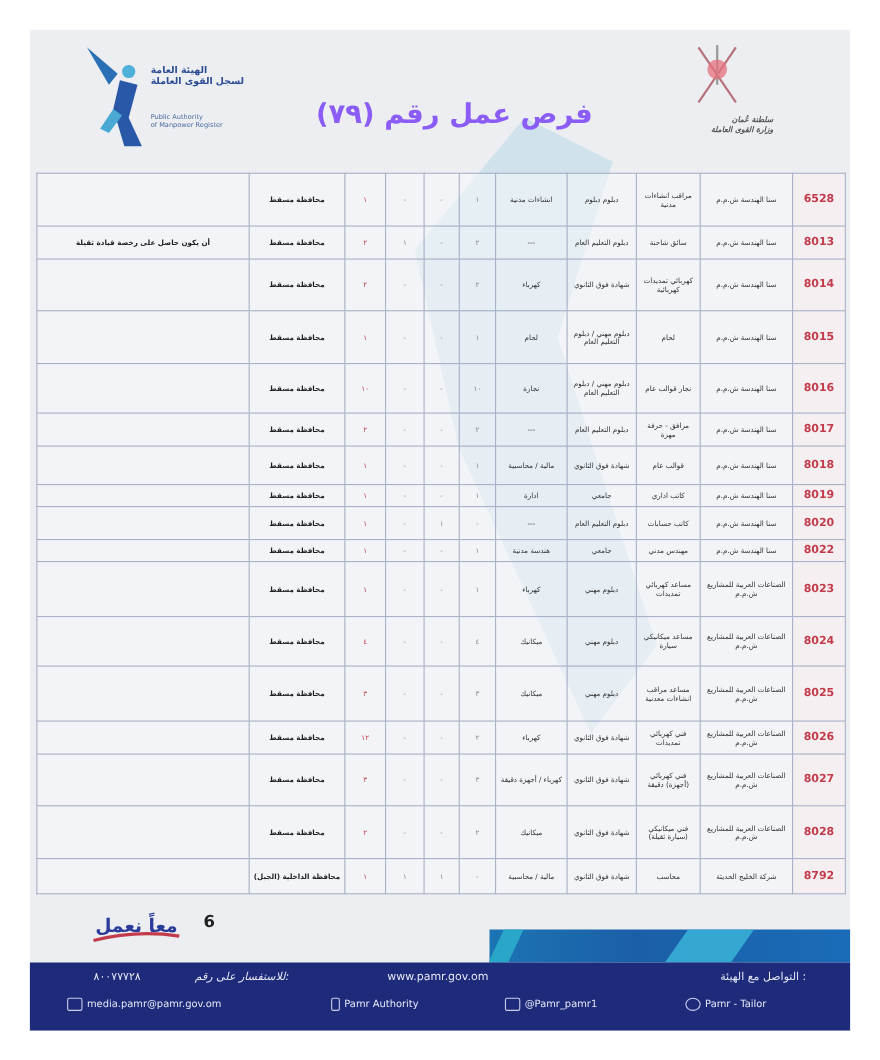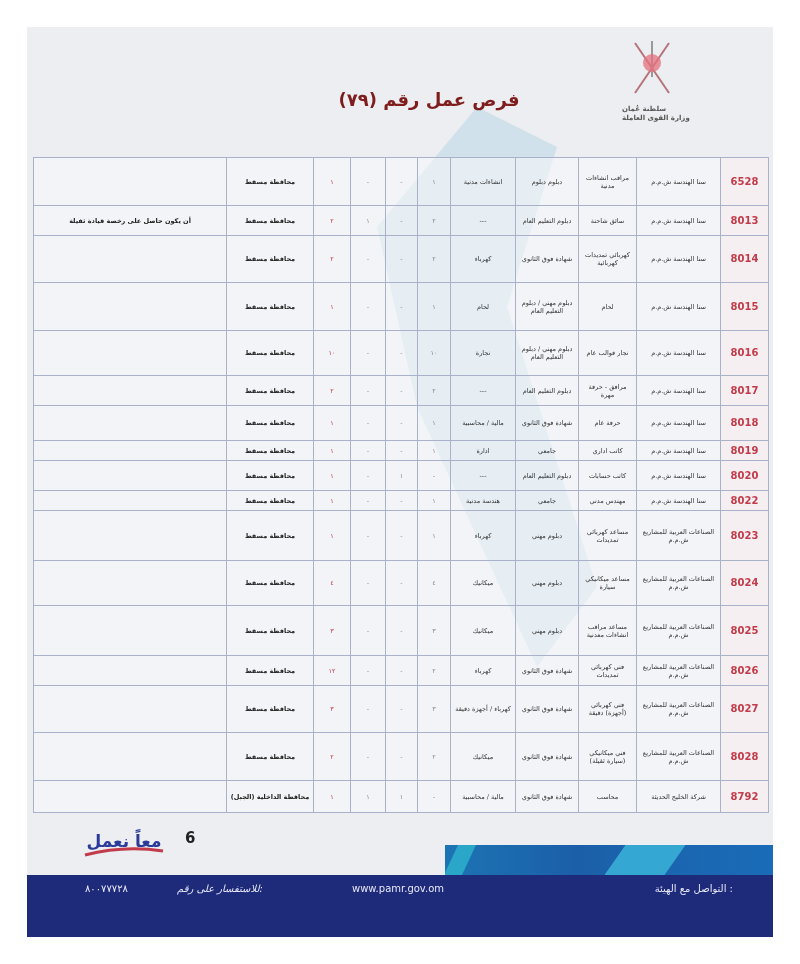--- a/index.html
+++ b/index.html
@@ -1,27 +1,27 @@
 <!DOCTYPE html>
 <html><head>
 <meta charset="utf-8">
 <style>
   html, body { margin:0; padding:0; }
   body { width:800px; height:964px; background:#ffffff; position:relative; overflow:hidden; font-family:"DejaVu Sans", sans-serif; }
   .page { position:absolute; left:27px; top:27px; width:746px; height:910px; background:#eceef1; overflow:hidden; }
   .watermark { position:absolute; left:330px; top:80px; width:260px; height:560px; opacity:0.35; pointer-events:none; }
   .header { position:absolute; left:0; top:0; width:746px; height:128px; }
-  .title { position:absolute; left:252px; top:62px; width:300px; text-align:center; font-size:18px; font-weight:bold; color:#7f1d1d; direction:rtl; font-family:"DejaVu Sans", sans-serif; letter-spacing:1px; }
+  .title { position:absolute; left:236px; top:62px; width:300px; text-align:center; font-size:25px; font-weight:bold; color:#8b5cf6; direction:rtl; font-family:"DejaVu Sans", sans-serif; letter-spacing:1px; }
   .logo-left { position:absolute; left:50px; top:10px; width:180px; height:100px; }
   .logo-left .mark { position:absolute; left:0; top:0; }
   .logo-left .txt { position:absolute; left:60px; top:22px; width:110px; font-size:8.5px; line-height:10px; color:#2a4a93; direction:rtl; text-align:left; font-weight:bold; }
   .logo-left .txt-en { position:absolute; left:60px; top:66px; width:110px; font-size:6px; line-height:7px; color:#486a9e; }
   .logo-right { position:absolute; left:590px; top:10px; width:70px; height:100px; }
   .logo-right .emblem { position:absolute; left:12px; top:0; }
-  .logo-right .caption { position:absolute; left:5px; top:68px; width:70px; text-align:left; font-size:7px; line-height:9px; color:#555; direction:rtl; font-weight:bold; }
+  .logo-right .caption { position:absolute; left:16px; top:68px; width:70px; text-align:right; font-size:7px; line-height:9px; color:#555; direction:rtl; font-weight:bold;font-style:italic; }
 
   table.jobs { position:absolute; left:6px; top:130px; width:735px; border-collapse:collapse; table-layout:fixed; direction:rtl; }
   table.jobs td { border:1px solid #a9b2c8; font-size:6.5px; line-height:8px; color:#333; text-align:center; vertical-align:middle; padding:1px 2px; overflow:hidden; background:rgba(248,249,251,0.55); }
   table.jobs td.id { color:#c23b4b; font-size:10px; font-weight:bold; background:rgba(255,240,242,0.5); }
   table.jobs td.loc { font-weight:bold; color:#222; }
   table.jobs td.num { color:#888; }
   table.jobs td.num.hl { color:#c23b4b; }
   table.jobs td.note { text-align:center; font-weight:bold; color:#222; }
 
   .bottom { position:absolute; left:0; top:790px; width:646px; height:120px; }
@@ -39,20 +39,36 @@
 </head>
 <body>
 
 <div class="page">
 
   <svg class="watermark" viewBox="0 0 260 560">
     <path d="M120 0 L200 40 L150 200 L240 480 L180 560 L60 300 L20 120 Z" fill="#9ecbe0"></path>
   </svg>
 
   <div class="header">
+    <div class="logo-left">
+      <svg class="mark" width="60" height="100" viewBox="0 0 60 100">
+        <path d="M2 6 L30 30 L22 40 Z" fill="#2a6fb3"></path>
+        <circle cx="40" cy="28" r="6" fill="#4fb0d8"></circle>
+        <path d="M32 36 L48 40 L40 70 L52 96 L36 96 L26 62 Z" fill="#2a58a8"></path>
+        <path d="M26 62 L14 80 L22 84 L34 68 Z" fill="#49a9d3"></path>
+      </svg>
+      <div class="txt">
+        <div>الهيئة العامة</div>
+        <div>لسجل القوى العاملة</div>
+      </div>
+      <div class="txt-en">
+        <div>Public Authority</div>
+        <div>of Manpower Register</div>
+      </div>
+    </div>
 
     <div class="title">فرص عمل رقم (٧٩)</div>
 
     <div class="logo-right">
       <svg class="emblem" width="46" height="62" viewBox="0 0 46 62">
         <line x1="6" y1="6" x2="40" y2="56" stroke="#b7737b" stroke-width="2"></line>
         <line x1="40" y1="6" x2="6" y2="56" stroke="#b7737b" stroke-width="2"></line>
         <line x1="23" y1="4" x2="23" y2="40" stroke="#999" stroke-width="2"></line>
         <circle cx="23" cy="26" r="9" fill="#e5707e" opacity="0.75"></circle>
       </svg>
@@ -152,21 +168,21 @@
           <td class="num">٢</td>
           <td class="num">-</td>
           <td class="num">-</td>
           <td class="num hl">٢</td>
           <td class="loc">محافظة مسقط</td>
           <td class="note"></td>
         </tr>
         <tr style="height: 35px;">
           <td class="id">8018</td>
           <td>سنا الهندسة ش.م.م</td>
-          <td>حرفة عام</td>
+          <td>قوالب عام</td>
           <td>شهادة فوق الثانوي</td>
           <td>مالية / محاسبية</td>
           <td class="num">١</td>
           <td class="num">-</td>
           <td class="num">-</td>
           <td class="num hl">١</td>
           <td class="loc">محافظة مسقط</td>
           <td class="note"></td>
         </tr>
         <tr style="height: 20px;">
@@ -312,15 +328,21 @@
       <div class="s1"></div>
         <div class="s2"></div>
     </div>
     <div class="bar">
       <div class="row1">
         <span style="right:40px;">التواصل مع الهيئة :</span>
         <span style="left:325px;">www.pamr.gov.om</span>
         <span style="left:150px;font-style:italic;">للاستفسار على رقم:</span>
         <span style="left:58px;">٨٠٠٧٧٧٢٨</span>
       </div>
+      <div class="row2">
+        <span style="left:34px;"><i class="ic"></i><b style="font-weight:normal">media.pamr@pamr.gov.om</b></span>
+        <span style="left:274px;"><i class="ic" style="width:6px"></i><b style="font-weight:normal">Pamr Authority</b></span>
+        <span style="left:432px;"><i class="ic"></i><b style="font-weight:normal">@Pamr_pamr1</b></span>
+        <span style="left:596px;"><i class="ic" style="border-radius:50%"></i><b style="font-weight:normal">Pamr - Tailor</b></span>
+      </div>
     </div>
   </div>
 </div>
 
 </body></html>

